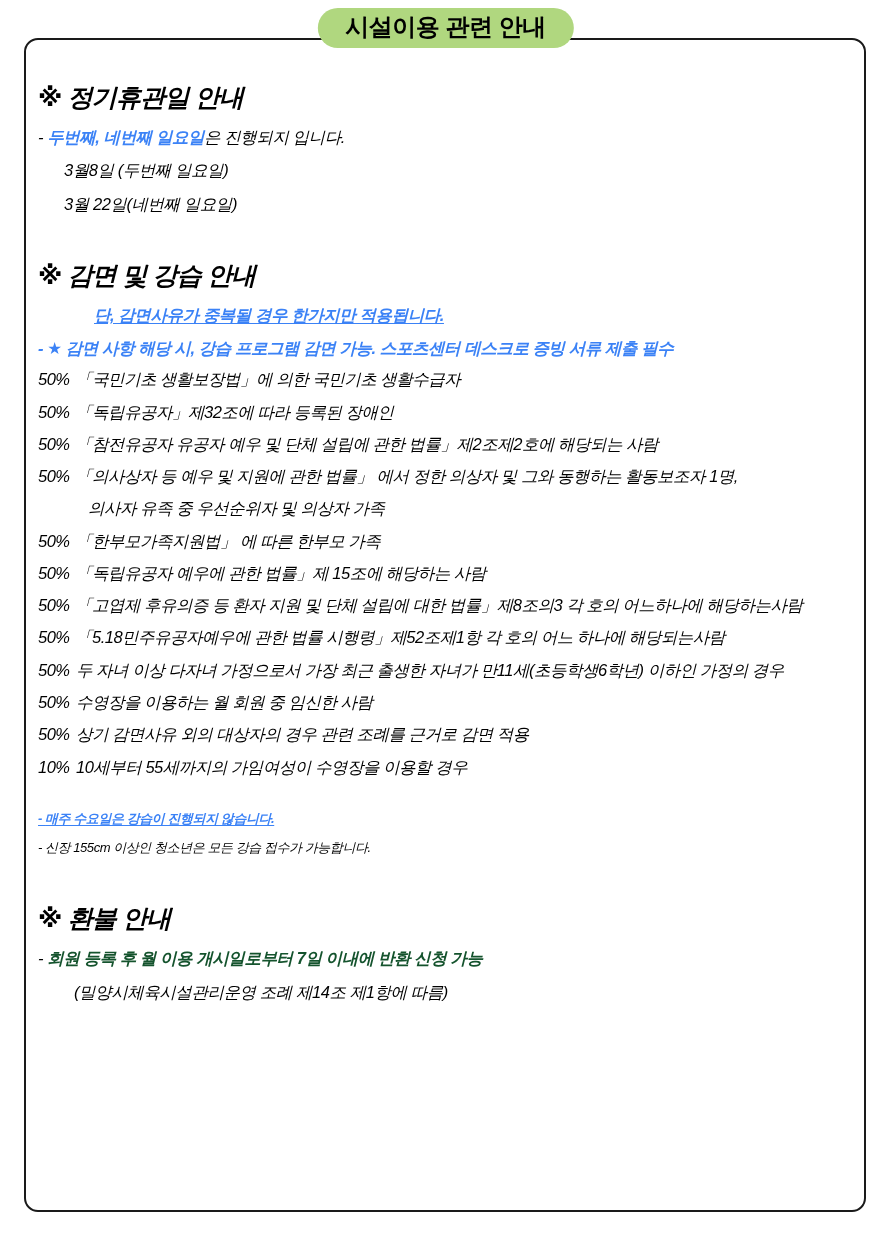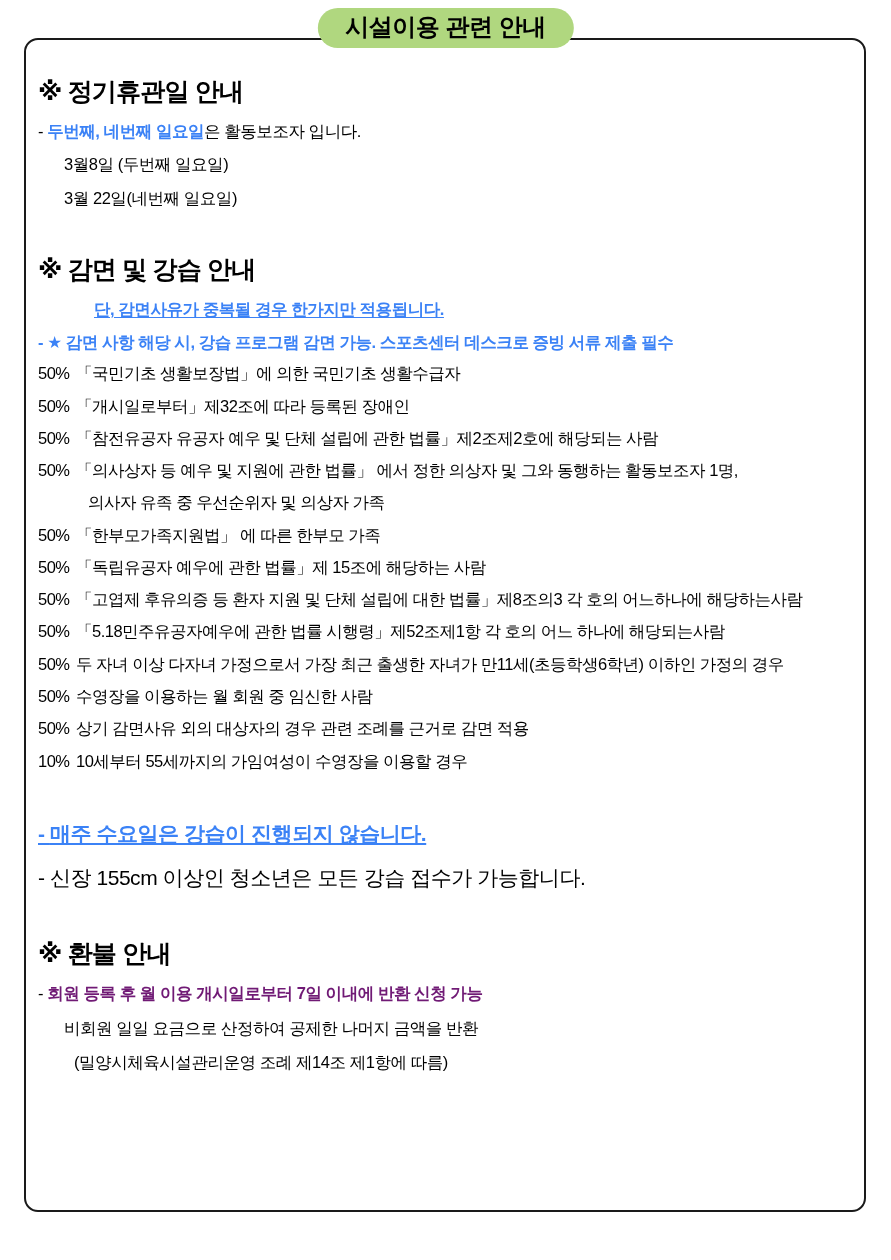--- a/index.html
+++ b/index.html
@@ -44,25 +44,26 @@
     white-space: nowrap;
     color: #000000;
     z-index: 3;
     letter-spacing: -0.5px;
   }
 
   
   .content {
     position: absolute;
     left: 0;
-    top: 50px;
+    top: 56px;
     width: 891px;
     box-sizing: border-box;
     padding: 26px 36px 0 38px;
     z-index: 2;
+    font-style: italic;
   }
 
   .section-heading {
     font-size: 25px;
     font-weight: 700;
     letter-spacing: -0.8px;
     margin: 0 0 14px 0;
     line-height: 1.2;
     white-space: nowrap;
   }
@@ -74,21 +75,21 @@
     white-space: nowrap;
     margin: 0 0 11px 0;
   }
 
   .line.tight { margin-bottom: 9px; }
 
   
   .red      { color: #3b82f6; }
   .bold     { font-weight: 700; }
   .uline    { text-decoration: underline; text-underline-offset: 2px; }
-  .hl-red-bold { color: #701a75; font-weight: 700; }
+  .hl-red-bold { color: #14532d; font-weight: 700; }
 
   .dash { color: #000000; }
 
   
   .ind-sub   { padding-left: 26px; }
   .ind-cont  { padding-left: 50px; }
   .ind-star2 { padding-left: 56px; }
   .ind-paren { padding-left: 36px; }
 
   .spacer-lg { height: 34px; }
@@ -101,25 +102,25 @@
 
   .discount-row {
     font-size: 16.5px;
     line-height: 1.35;
     letter-spacing: -0.5px;
     white-space: nowrap;
     margin: 0 0 10px 0;
   }
 
   .note-line {
-    font-size: 21px;
+    font-size: 13px;
     line-height: 1.35;
     letter-spacing: -0.45px;
     white-space: nowrap;
-    margin: 16px 0 12px 0;
+    margin: 0 0 12px 0;
   }
 
   .refund-line {
     font-size: 16.5px;
     line-height: 1.35;
     letter-spacing: -0.45px;
     white-space: nowrap;
     margin: 0 0 12px 0;
   }
 </style>
@@ -129,21 +130,21 @@
 <div class="panel"></div>
 
 <div class="title-pill">시설이용 관련 안내</div>
 
 <div class="content">
 
   <div>
     <h2 class="section-heading">※ 정기휴관일 안내</h2>
 
     <p class="line">
-      <span class="dash">- </span><span class="red bold">두번째, 네번째 일요일</span><span>은 활동보조자 입니다.</span>
+      <span class="dash">- </span><span class="red bold">두번째, 네번째 일요일</span><span>은 진행되지 입니다.</span>
     </p>
 
     <p class="line ind-sub">3월8일 (두번째 일요일)</p>
 
     <p class="line ind-sub">3월 22일(네번째 일요일)</p>
   </div>
 
   <div class="spacer-lg"></div>
 
   <div>
@@ -152,21 +153,21 @@
     <p class="line ind-star2 red bold uline">단, 감면사유가 중복될 경우 한가지만 적용됩니다.</p>
 
     <p class="line tight">
       <span class="red bold">- </span><span class="red bold">★ 감면 사항 해당 시, 강습 프로그램 감면 가능. 스포츠센터 데스크로 증빙 서류 제출 필수</span>
     </p>
 
     <div class="discount-row">
       <span class="pct">50%</span><span>「국민기초 생활보장법」에 의한 국민기초 생활수급자</span>
     </div>
     <div class="discount-row">
-      <span class="pct">50%</span><span>「개시일로부터」제32조에 따라 등록된 장애인</span>
+      <span class="pct">50%</span><span>「독립유공자」제32조에 따라 등록된 장애인</span>
     </div>
     <div class="discount-row">
       <span class="pct">50%</span><span>「참전유공자 유공자 예우 및 단체 설립에 관한 법률」제2조제2호에 해당되는 사람</span>
     </div>
     <div class="discount-row">
       <span class="pct">50%</span><span>「의사상자 등 예우 및 지원에 관한 법률」 에서 정한 의상자 및 그와 동행하는 활동보조자 1명,</span>
     </div>
     <div class="discount-row ind-cont">의사자 유족 중 우선순위자 및 의상자 가족</div>
 
     <div class="discount-row">
@@ -208,18 +209,17 @@
   <div class="spacer-lg"></div>
 
   <div>
     <h2 class="section-heading">※ 환불 안내</h2>
 
     <p class="refund-line">
       <span class="dash">- </span><span class="hl-red-bold">회원 등록 후 월 이용 개시일로부터 7일 이내에 반환 신청 가능</span>
     </p>
 
 
-    <p class="refund-line ind-sub">비회원 일일 요금으로 산정하여 공제한 나머지 금액을 반환</p>
 
     <p class="refund-line ind-paren">(밀양시체육시설관리운영 조례 제14조 제1항에 따름)</p>
   </div>
 
 </div>
 
 </body></html>

